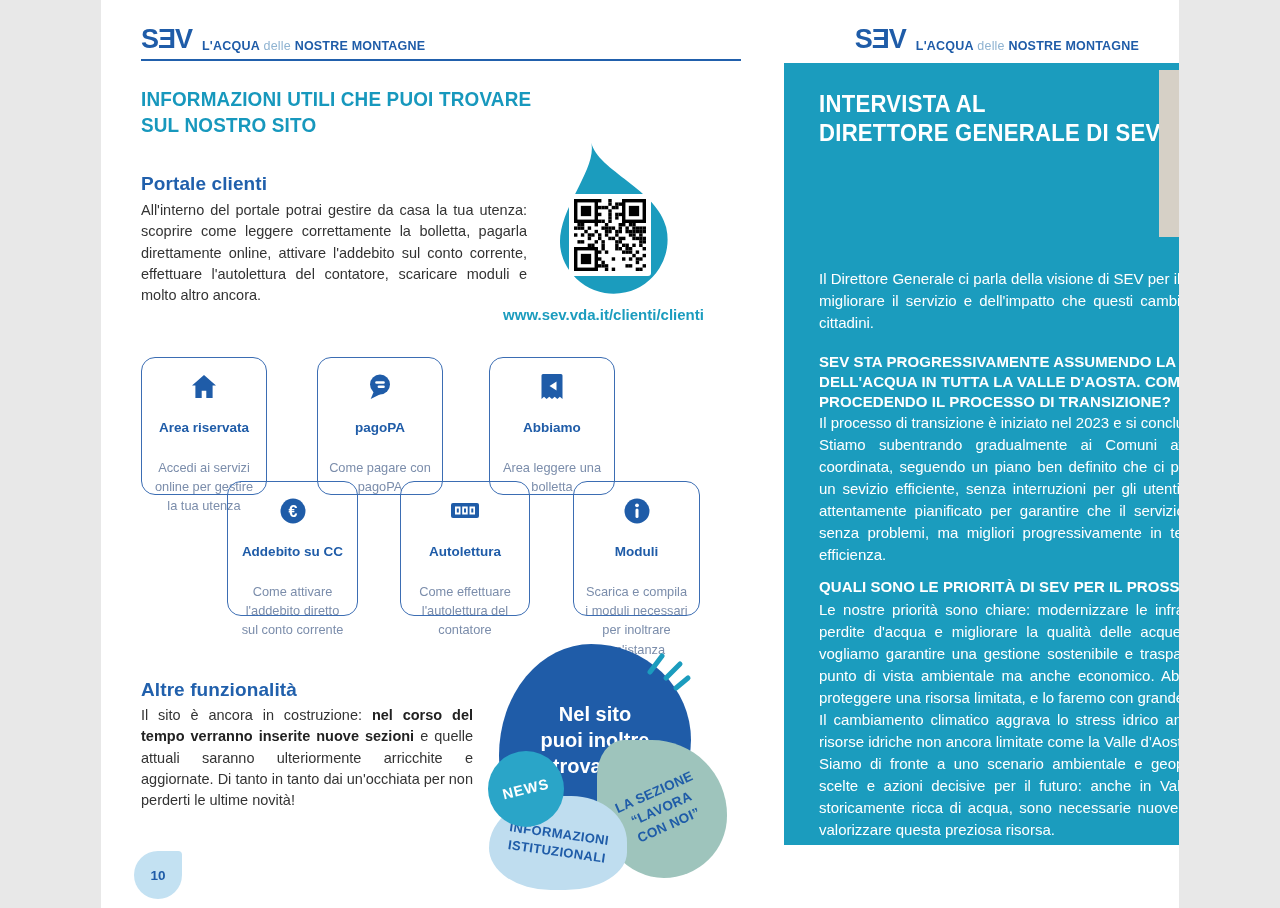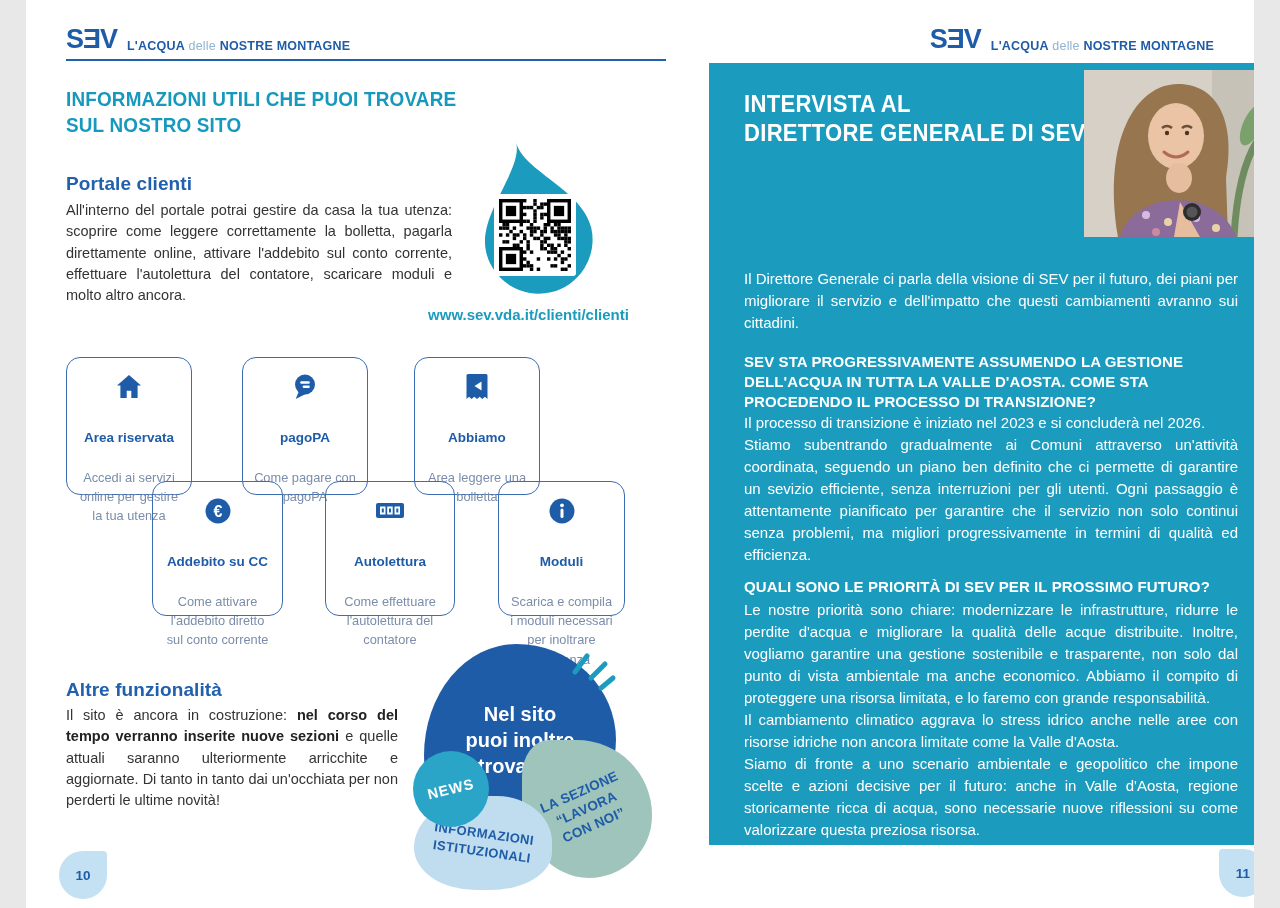--- a/index.html
+++ b/index.html
@@ -1,19 +1,19 @@
 <!DOCTYPE html>
 <html><head>
 <meta charset="utf-8">
 <style>
   * { box-sizing: border-box; margin: 0; padding: 0; }
   html,body { background:#e8e8e8; }
   body { font-family: "Liberation Sans", sans-serif; }
   #spread {
-    position: relative; width: 1228px; height: 908px;
+    position: relative; width: 1078px; height: 908px;
     background: #ffffff; overflow: hidden; margin: 0 auto;
   }
   
   .logo { position:absolute; top:26px; display:flex; align-items:center; gap:10px; }
   .logo-left { left:40px; }
   .logo-right { right:40px; }
   .logo-mark { font-size:27px; font-weight:bold; color:#1f5ca8; letter-spacing:-1px; line-height:1; }
   .logo-tag { font-size:12.5px; color:#1f5ca8; letter-spacing:0.2px; white-space:nowrap;margin-top:12px; }
   .logo-tag b { font-weight:bold; }
   .logo-tag .mid { color:#8fb3d1; font-weight:normal; }
@@ -40,21 +40,21 @@
   .qr-box { position:absolute; left:31px; top:56px; width:82px; height:82px;
             background:#fff; padding:5px; border-radius:3px; }
   .qr-box svg { display:block; }
   .portal-url { position:absolute; left:385px; top:306px; width:235px; text-align:center;
                 font-size:15px; font-weight:bold; color:#1b9cbe; text-decoration:none; display:block; }
 
   
   .card { position:absolute; border:1.5px solid #3b6db3; border-radius:14px;
           background:transparent; text-align:center; padding-top:13px; }
   .card .ic { height:32px; display:flex; justify-content:center; align-items:center; }
-  .card h3 { font-size:13.5px; font-weight:bold; color:#1f5ca8; margin-top:27px; }
+  .card h3 { font-size:13.5px; font-weight:bold; color:#1f5ca8; margin-top:17px; }
   .card p { font-size:12.8px; color:#7b8dab; line-height:1.5; margin:23px 10px 0; text-align:center; }
   .c1 { left:40px;  top:357px; width:126px; height:138px; }
   .c2 { left:216px; top:357px; width:126px; height:138px; }
   .c3 { left:388px; top:357px; width:126px; height:138px; }
   .c4 { left:126px; top:481px; width:131px; height:135px; }
   .c5 { left:299px; top:481px; width:130px; height:135px; }
   .c6 { left:472px; top:481px; width:127px; height:135px; }
 
   
   .blob { position:absolute; display:flex; align-items:center; justify-content:center; text-align:center; }

